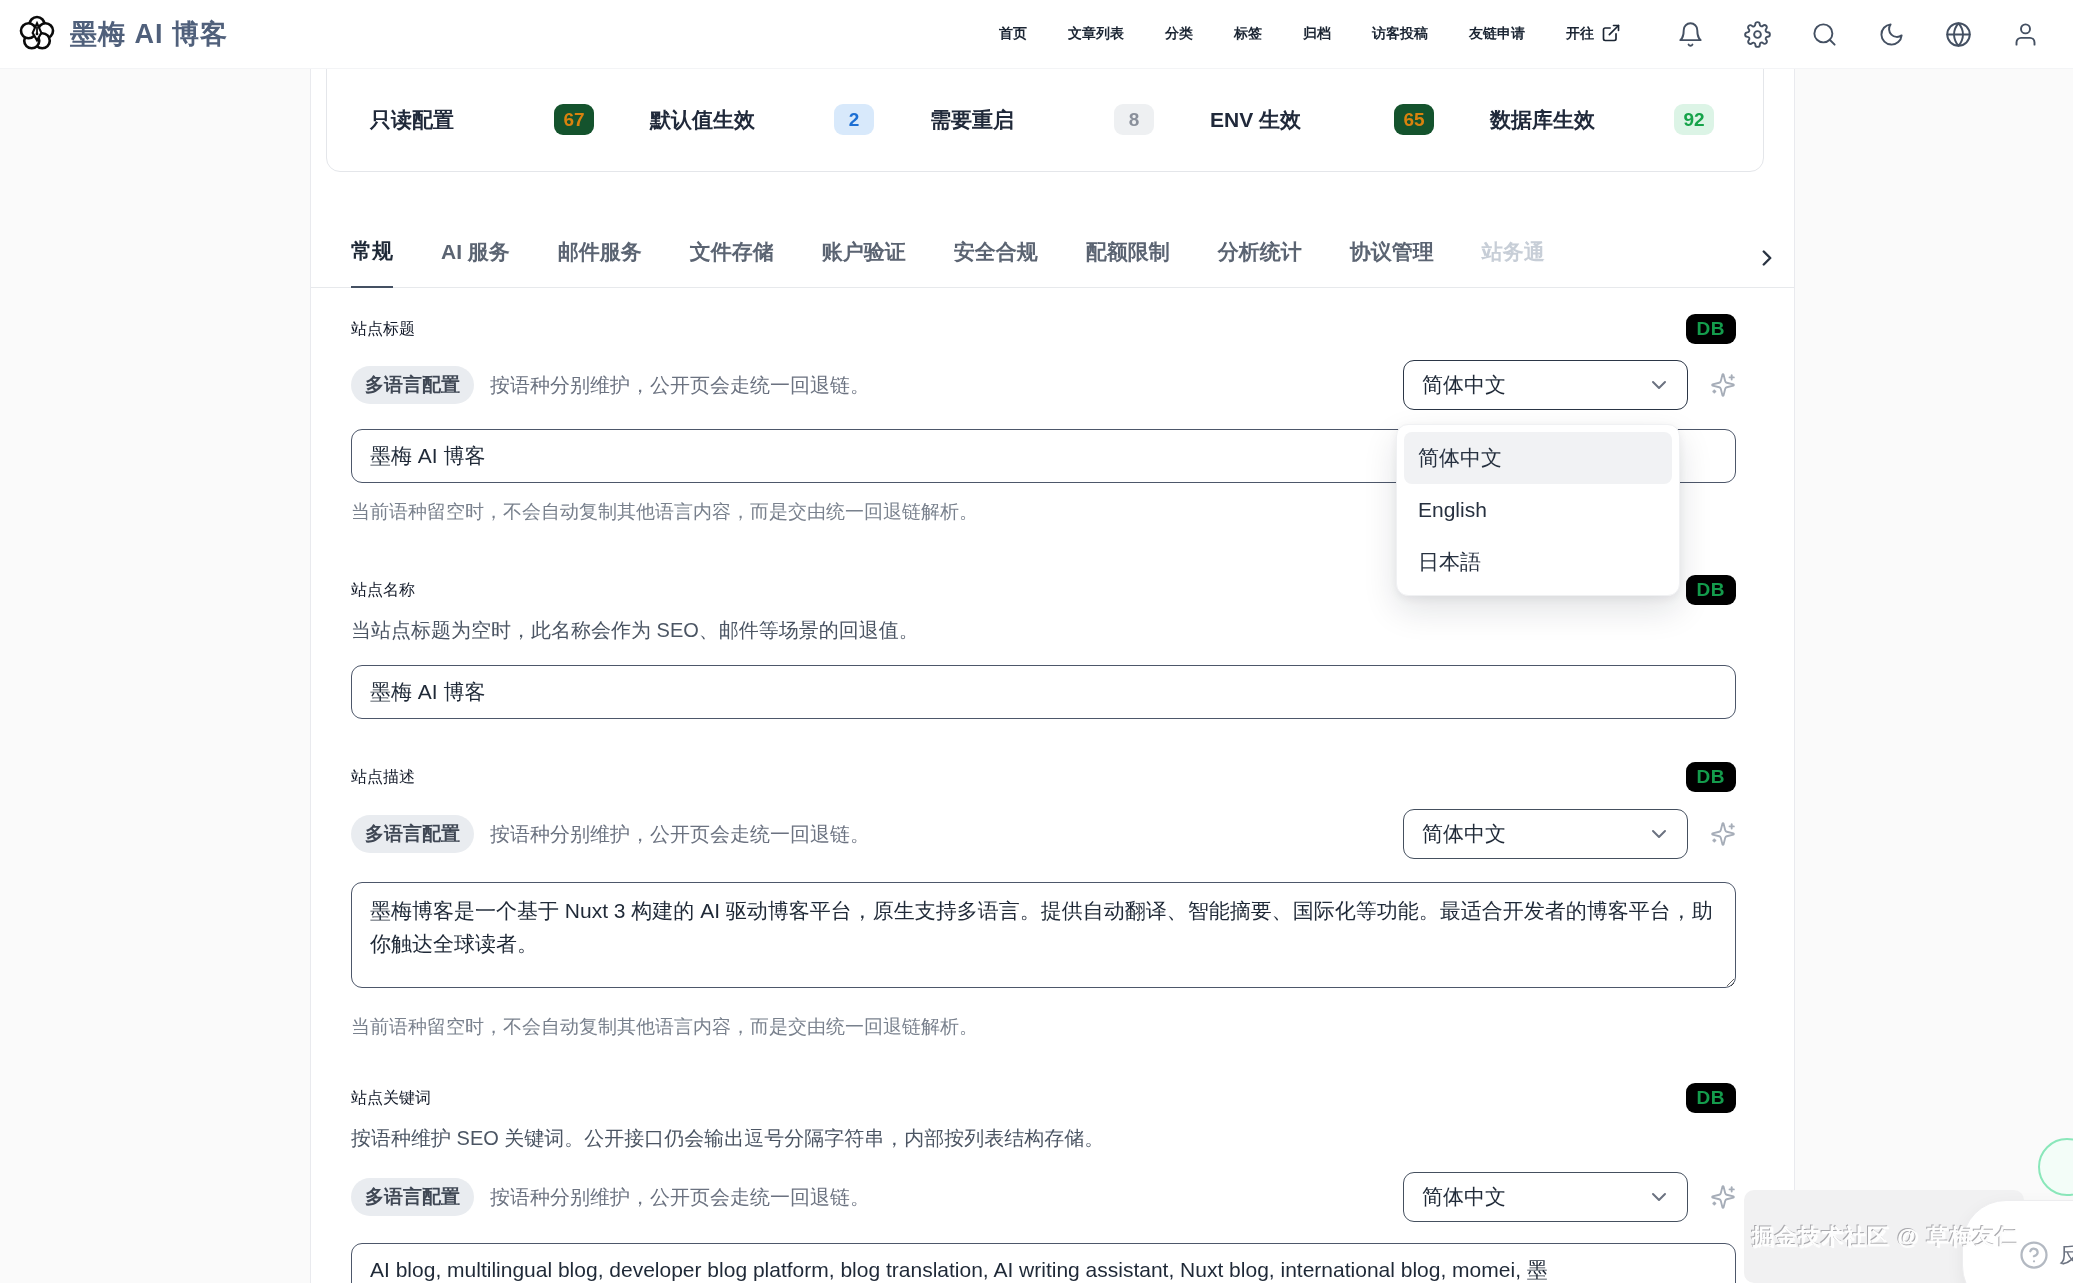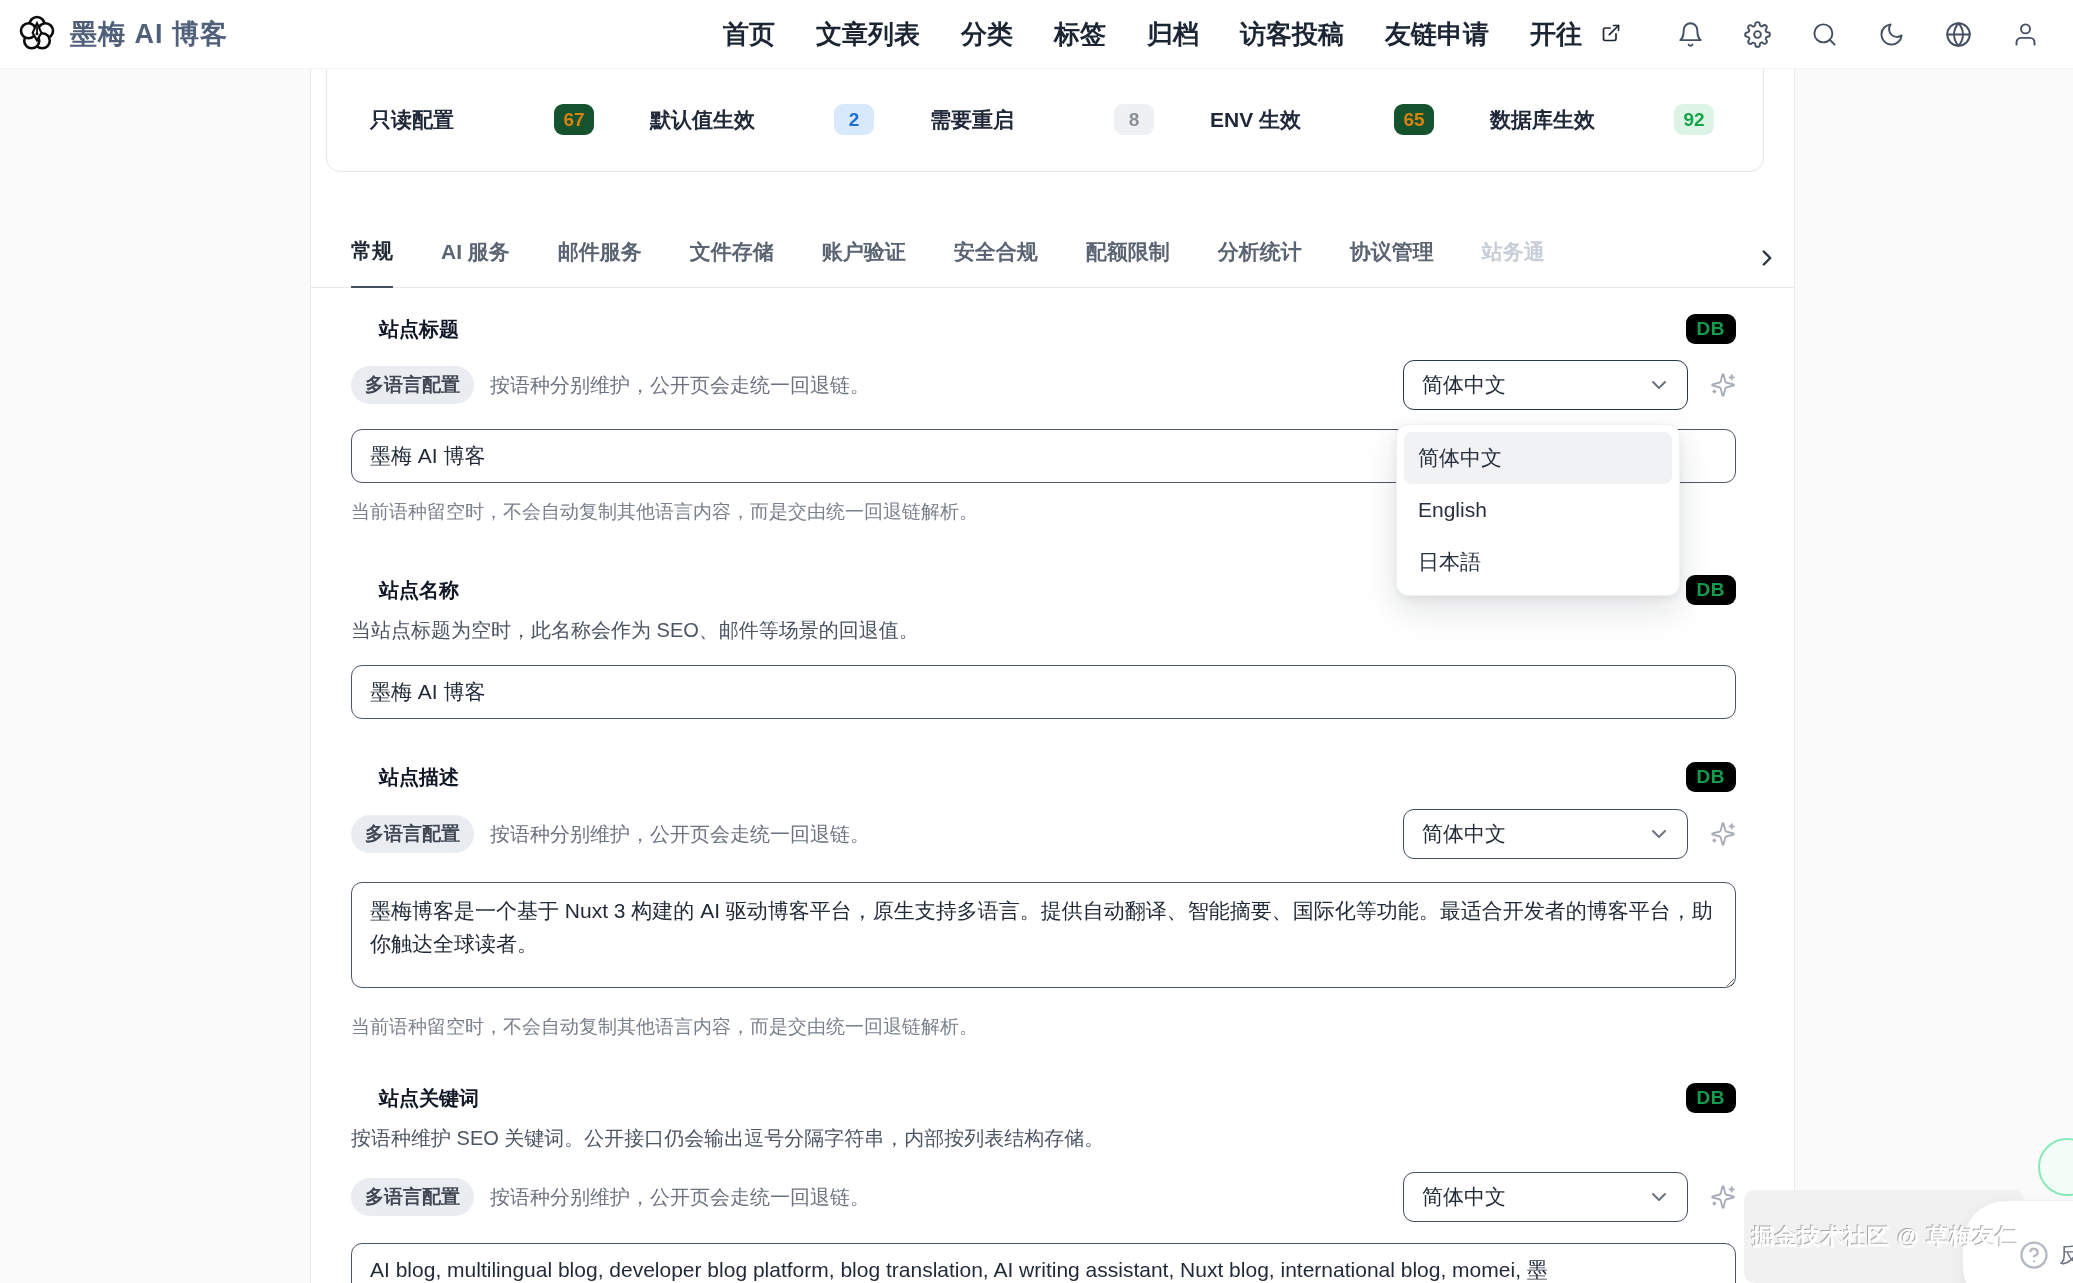--- a/index.html
+++ b/index.html
@@ -11,22 +11,22 @@
 
   
   .header {
     position:absolute; top:0; left:0; right:0; height:69px;
     background:#ffffff; border-bottom:1px solid #f3f4f6;
     display:flex; align-items:center; padding:0 34px 0 16px; z-index:50;
   }
   .brand { display:flex; align-items:center; gap:12px; }
   .brand-title { font-size:27px; font-weight:700; color:#50607b; letter-spacing:1px; }
   .nav { display:flex; align-items:center; gap:41px; margin-left:auto; }
-  .nav-item { font-size:26px; font-weight:600; color:#1b2533; cursor:pointer; white-space:nowrap; }
-  .nav-item.ext { display:flex; align-items:center; gap:19px; }
+  .nav-item { font-size:14px; font-weight:600; color:#1b2533; cursor:pointer; white-space:nowrap; }
+  .nav-item.ext { display:flex; align-items:center; gap:7px; }
   .header-icons { display:flex; align-items:center; gap:40px; margin-left:56px; }
   .hicon { width:27px; height:27px; color:#445062; cursor:pointer; }
   .hicon svg { width:100%; height:100%; }
 
   
   .content {
     position:absolute; top:69px; left:310px; width:1485px; bottom:0;
     background:#ffffff; border-left:1px solid #e9eaee; border-right:1px solid #e9eaee;
   }
 
@@ -56,21 +56,21 @@
   }
   .tab { font-size:21px; font-weight:600; color:#5b6472; padding-bottom:21px; white-space:nowrap; cursor:pointer; }
   .tab.active { color:#1f2937; border-bottom:2px solid #445062; margin-bottom:-1px; }
   .tab.disabled { color:#c7ced7; }
   .tabs-more { margin-left:auto; width:26px; height:26px; color:#2a3442; margin-bottom:16px; cursor:pointer; }
   .tabs-more svg { width:100%; height:100%; }
 
   
   .form { padding:0 58px 0 40px; }
   .label-row { display:flex; align-items:center; }
-  .field-label { font-size:20px; font-weight:700; color:#111827;margin-left:28px; }
+  .field-label { font-size:16px; font-weight:400; color:#111827; }
   .db-badge {
     margin-left:auto; background:#000000; color:#149c4c; font-weight:700;
     font-size:19px; padding:4px 11px; border-radius:9px; letter-spacing:.5px;
   }
   .field-desc { font-size:20px; color:#4b5563; margin-top:12px; }
   .lang-row { display:flex; align-items:center; margin-top:16px; height:50px; }
   .ml-badge {
     background:#e9ecf0; color:#3f4754; font-size:19px; font-weight:600;
     padding:6px 14px; border-radius:999px; white-space:nowrap;
   }

